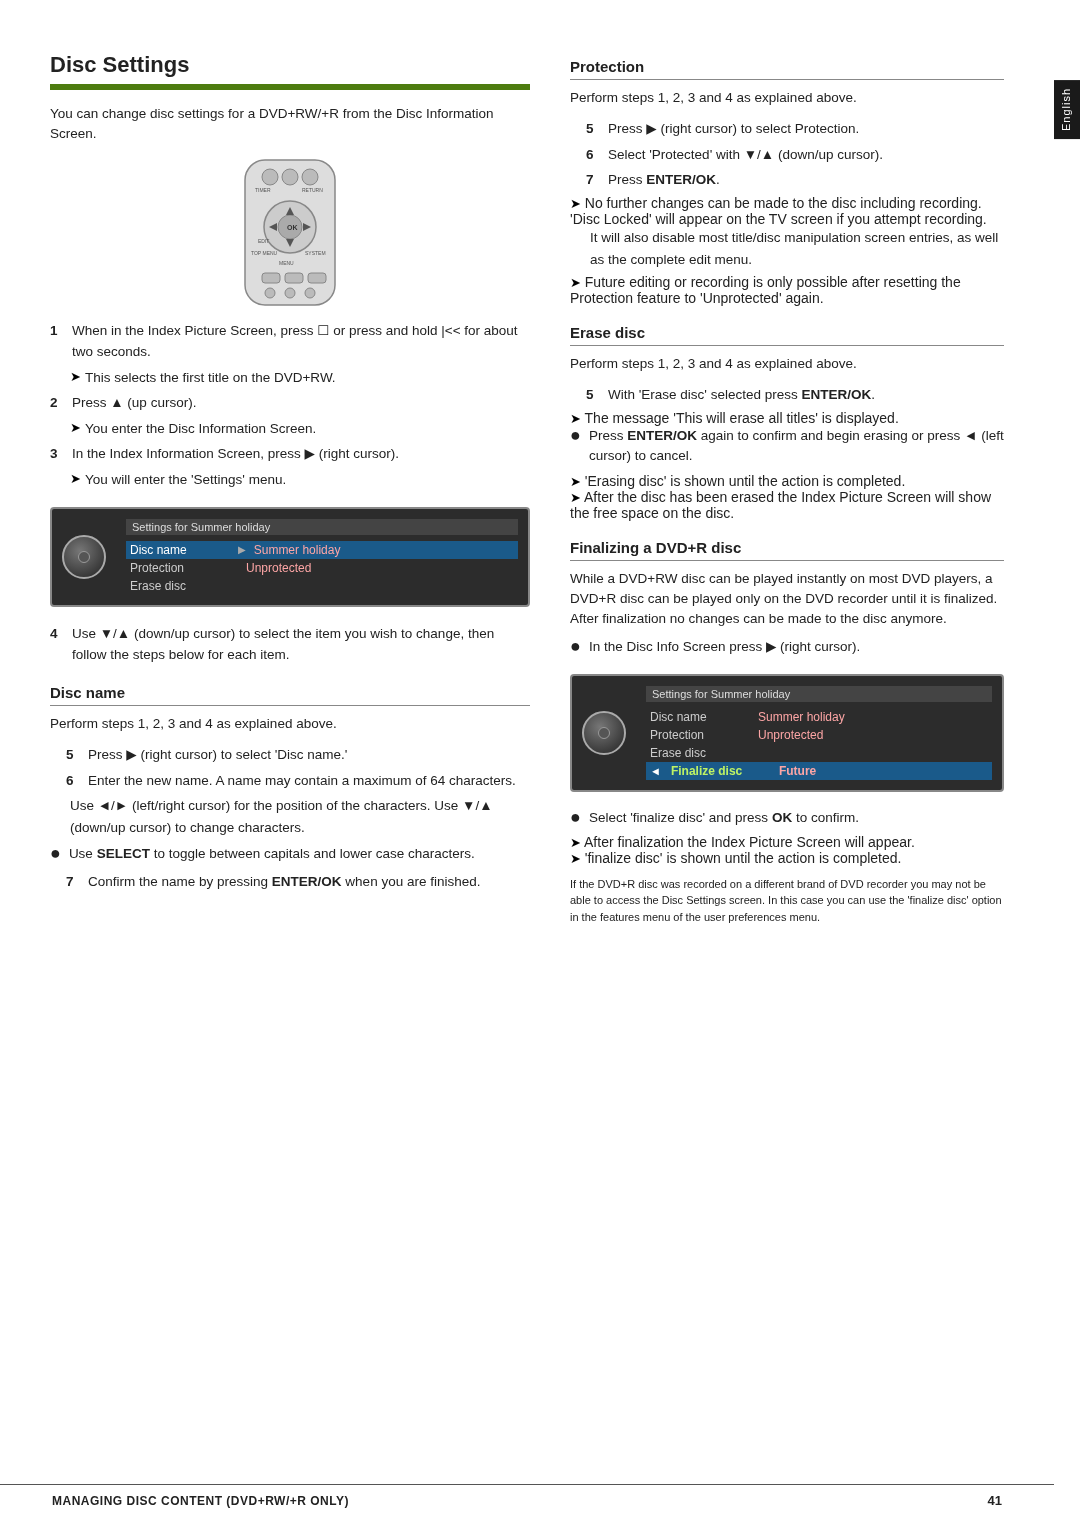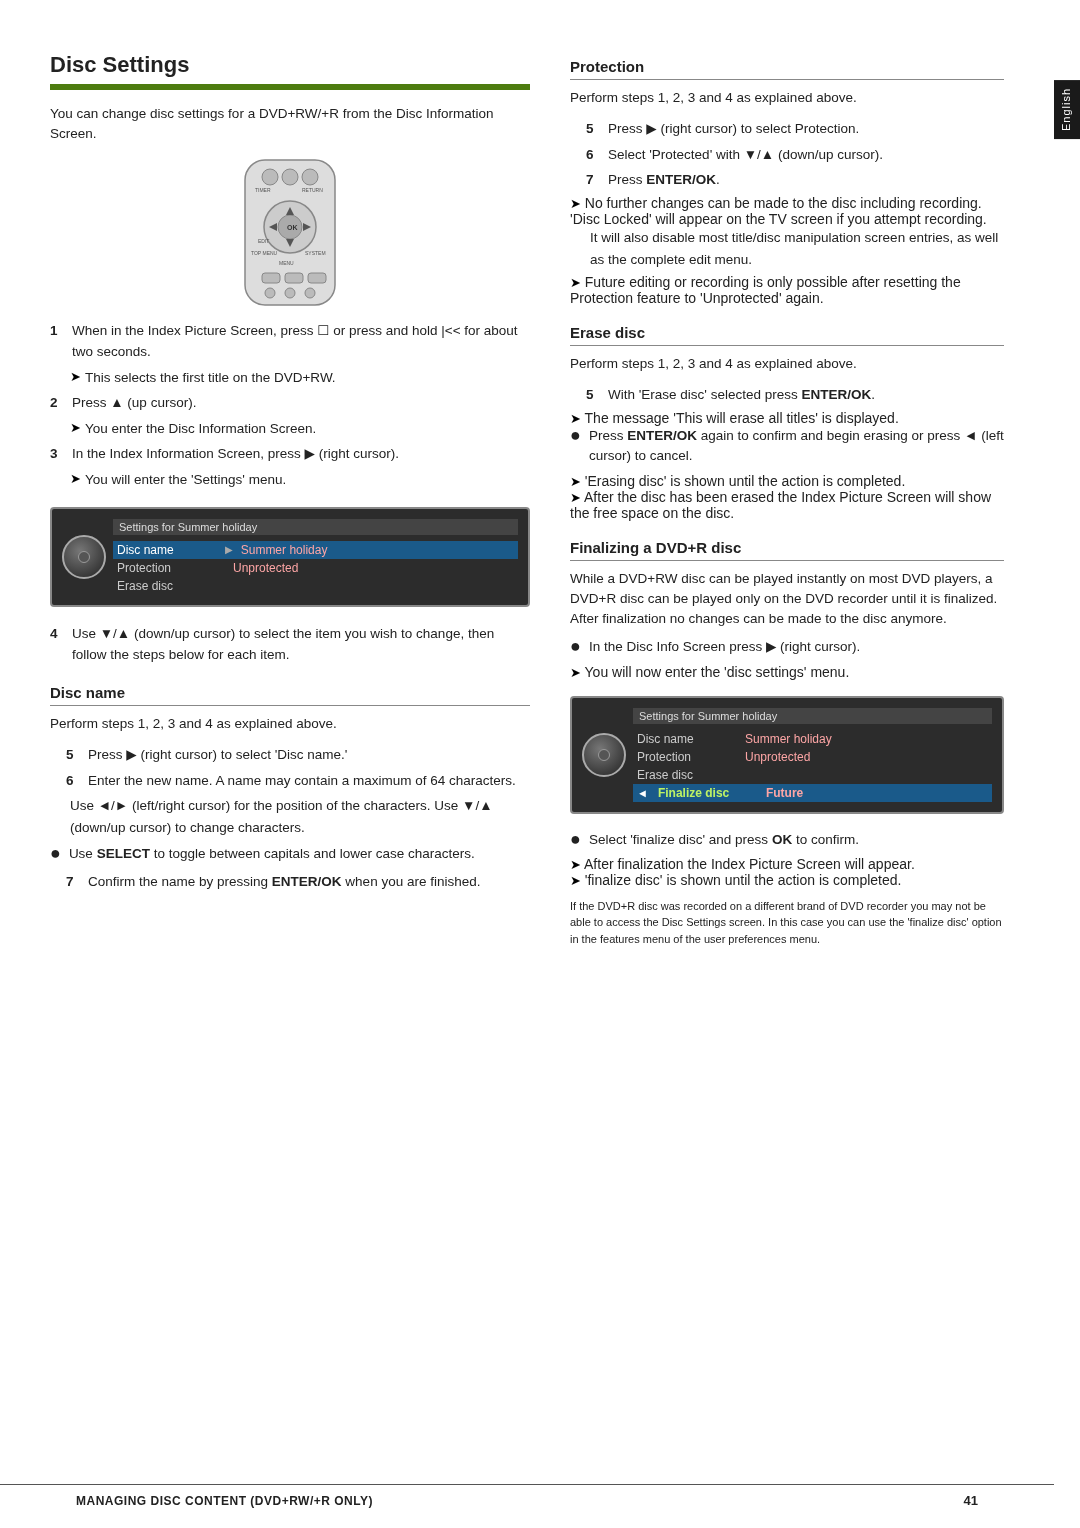--- a/index.html
+++ b/index.html
@@ -94,21 +94,21 @@
 
     
     .screen-box {
       background: #2c2c2c;
       border: 2px solid #888;
       border-radius: 4px;
       padding: 10px;
       margin: 16px 0;
       display: flex;
       align-items: center;
-      gap: 7px;
+      gap: 20px;
     }
 
     .disc-icon-circle {
       width: 44px;
       height: 44px;
       border-radius: 50%;
       background: radial-gradient(circle at 40% 35%, #777, #444 60%, #222);
       border: 2px solid #aaa;
       flex-shrink: 0;
       position: relative;
@@ -205,21 +205,21 @@
 
     
     .page-footer {
       position: absolute;
       bottom: 20px;
       left: 0;
       right: 26px;
       display: flex;
       align-items: center;
       justify-content: space-between;
-      padding: 0 76px;
+      padding: 0 52px;
       border-top: 1px solid #555;
       padding-top: 8px;
     }
 
     .footer-text {
       font-size: 12px;
       font-weight: bold;
       letter-spacing: 0.5px;
       text-transform: uppercase;
       font-variant: small-caps;
@@ -436,24 +436,20 @@
       <span>After the disc has been erased the Index Picture Screen will show the free space on the disc.</span>
     </div>
 
     <div class="section-header">Finalizing a DVD+R disc</div>
     <p>While a DVD+RW disc can be played instantly on most DVD players, a DVD+R disc can be played only on the DVD recorder until it is finalized. After finalization no changes can be made to the disc anymore.</p>
 
     <div class="bullet-item">
       <span class="bullet-dot">●</span>
       <span>In the Disc Info Screen press ▶ (right cursor).</span>
     </div>
-    <div class="arrow-item">
-      <span class="arrow-sym">➤</span>
-      <span>You will now enter the 'disc settings' menu.</span>
-    </div>
 
     <div class="screen-box">
       <div class="disc-icon-circle"></div>
       <div class="screen-menu">
         <div class="screen-title-bar">Settings for Summer holiday</div>
         <div class="screen-menu-row">
           <span class="menu-label">Disc name</span>
           <span class="menu-value">Summer holiday</span>
         </div>
         <div class="screen-menu-row">

